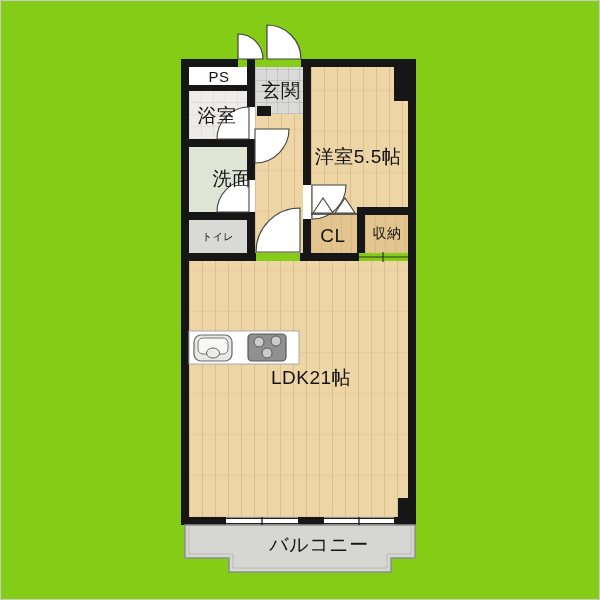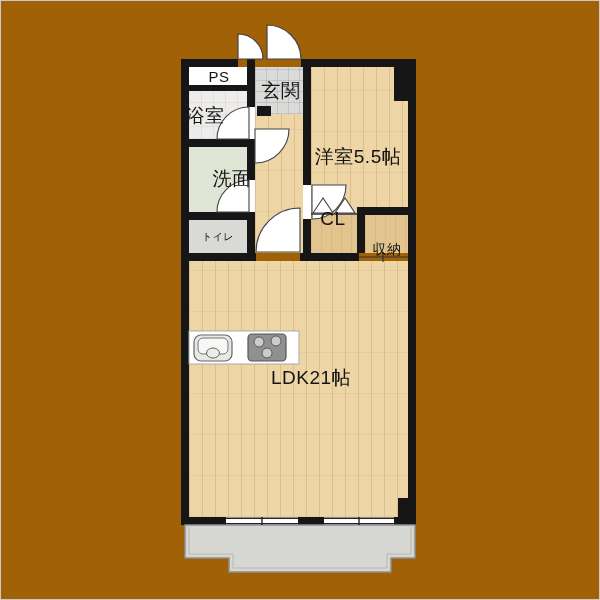--- a/index.html
+++ b/index.html
@@ -1,18 +1,18 @@
 <!DOCTYPE html>
 <html><head>
 <meta charset="utf-8">
 <style>
   html,body{margin:0;padding:0;background:#fff;}
   #canvas{
     position:relative;width:598px;height:598px;border:1px solid #c9c9c9;
-    background:#a16207;overflow:hidden;
+    background:#84cc16;overflow:hidden;
     font-family:"Liberation Sans","DejaVu Sans",sans-serif;
     text-decoration:underline;
   }
   .room{position:absolute;}
   .wall{position:absolute;background:#161616;}
   .wood{
     background-color:#edd5a6;
     background-image:
       repeating-linear-gradient(90deg, rgba(150,100,40,0.20) 0 1px, rgba(255,255,255,0) 1px 13px),
       repeating-linear-gradient(0deg, rgba(150,100,40,0.07) 0 1px, rgba(255,255,255,0) 1px 41px);
@@ -129,22 +129,23 @@
       <g>
         <rect x="247" y="333" width="38" height="27" rx="4" fill="#909090" stroke="#555555" stroke-width="1.2"></rect>
         <circle cx="258" cy="341" r="5" fill="#cccccc" stroke="#5a5a5a" stroke-width="1"></circle>
         <circle cx="275" cy="340" r="5" fill="#cccccc" stroke="#5a5a5a" stroke-width="1"></circle>
         <circle cx="266" cy="352" r="5" fill="#cccccc" stroke="#5a5a5a" stroke-width="1"></circle>
       </g>
     </g>
   </svg>
 
   <div class="label" style="left:218px;top:75px;font-size:15px;">PS</div>
-  <div class="label" style="left:204px;top:115px;">浴室</div>
+  <div class="label" style="left:216px;top:115px;">浴室</div>
   <div class="label" style="left:231px;top:178px;">洗面</div>
   <div class="label" style="left:217px;top:236px;font-size:10px;">トイレ</div>
   <div class="label" style="left:280px;top:90px;">玄関</div>
   <div class="label" style="left:357px;top:156px;">洋室5.5帖</div>
-  <div class="label" style="left:332px;top:218px;">CL</div>
-  <div class="label" style="left:386px;top:233px;font-size:14px;margin-top:16px;">収納</div>
+  <div class="label" style="left:332px;top:235px;">CL</div>
+  <div class="label" style="left:386px;top:233px;font-size:14px;">収納</div>
   <div class="label" style="left:310px;top:377px;">LDK21帖</div>
+  <div class="label" style="left:318px;top:544px;">バルコニー</div>
 
 </div>
 
 </body></html>

